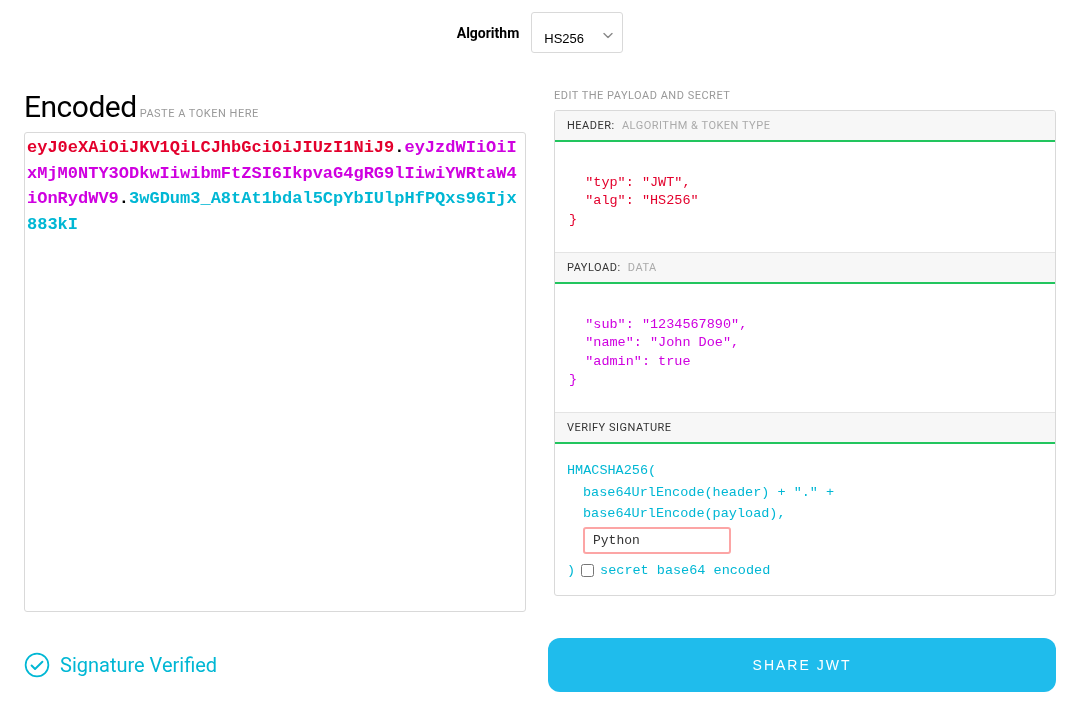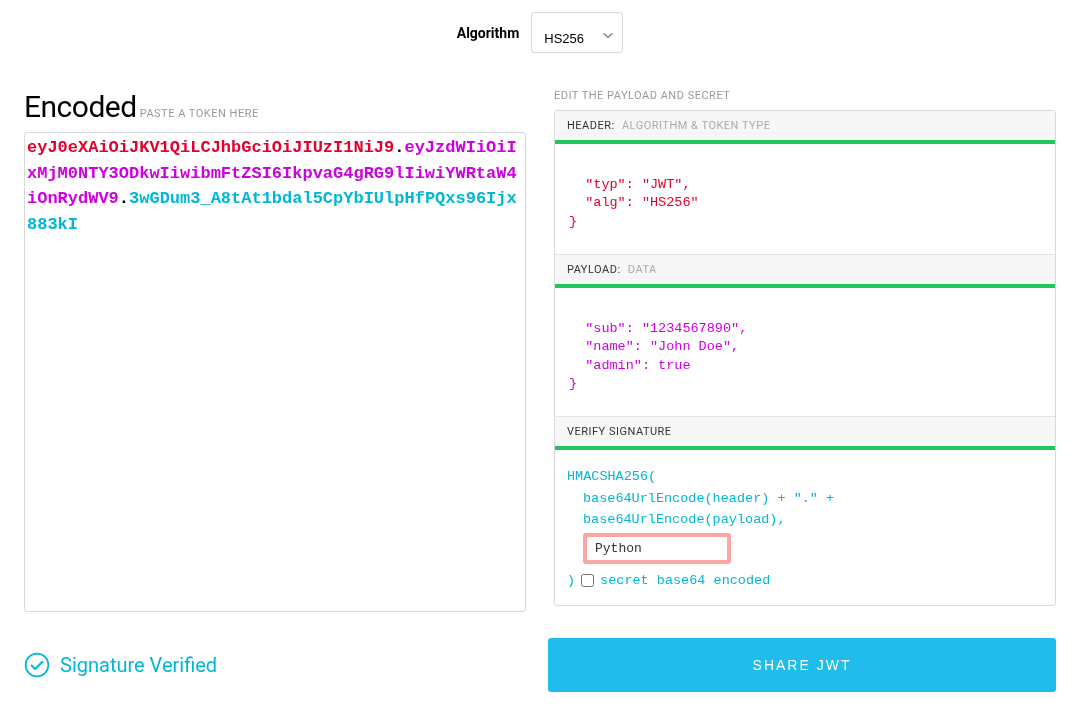--- a/index.html
+++ b/index.html
@@ -84,21 +84,21 @@
   .tok-cyan { color: #00b7d4; }
   .dot { color: #000; }
   .decoded-stack {
     border: 1px solid #d9d9d9;
     border-radius: 3px;
     overflow: hidden;
     background: #fff;
   }
   .section-bar {
     background: #f7f7f7;
-    border-bottom: 4px solid #22c55e;
+    border-bottom: 2px solid #22c55e;
     padding: 8px 12px;
     font-size: 11px;
     letter-spacing: 0.5px;
     color: #333;
     text-transform: uppercase;
   }
   .section-bar.noborder-top { border-top: 1px solid #e4e4e4; }
   .section-bar .bar-sub { color: #aaa; margin-left: 4px; }
   .code-body {
     padding: 14px 14px 14px 14px;
@@ -116,21 +116,21 @@
     font-family: "SFMono-Regular", Consolas, "Liberation Mono", Menlo, monospace;
     font-size: 13.5px;
     line-height: 1.6;
     color: #00b7d4;
   }
   .sig-line { white-space: pre; }
   .sig-indent { margin-left: 16px; }
   .secret-input {
     font-family: "SFMono-Regular", Consolas, "Liberation Mono", Menlo, monospace;
     font-size: 13px;
-    border: 4px solid #fca5a5;
+    border: 2px solid #fca5a5;
     border-radius: 3px;
     padding: 4px 8px;
     width: 148px;
     margin: 2px 0;
     color: #333;
   }
   .secret-row {
     display: flex;
     align-items: center;
     gap: 6px;
@@ -153,21 +153,21 @@
     color: #00b7d4;
     font-size: 20px;
     font-weight: 400;
   }
   .verified svg { flex-shrink: 0; }
   .share-btn {
     flex: 1;
     background: #1fbcec;
     color: #fff;
     border: none;
-    border-radius: 3px;
+    border-radius: 12px;
     height: 54px;
     font-size: 14px;
     letter-spacing: 2px;
     font-weight: 500;
     cursor: pointer;
   }
 </style>
 </head>
 <body>
 

